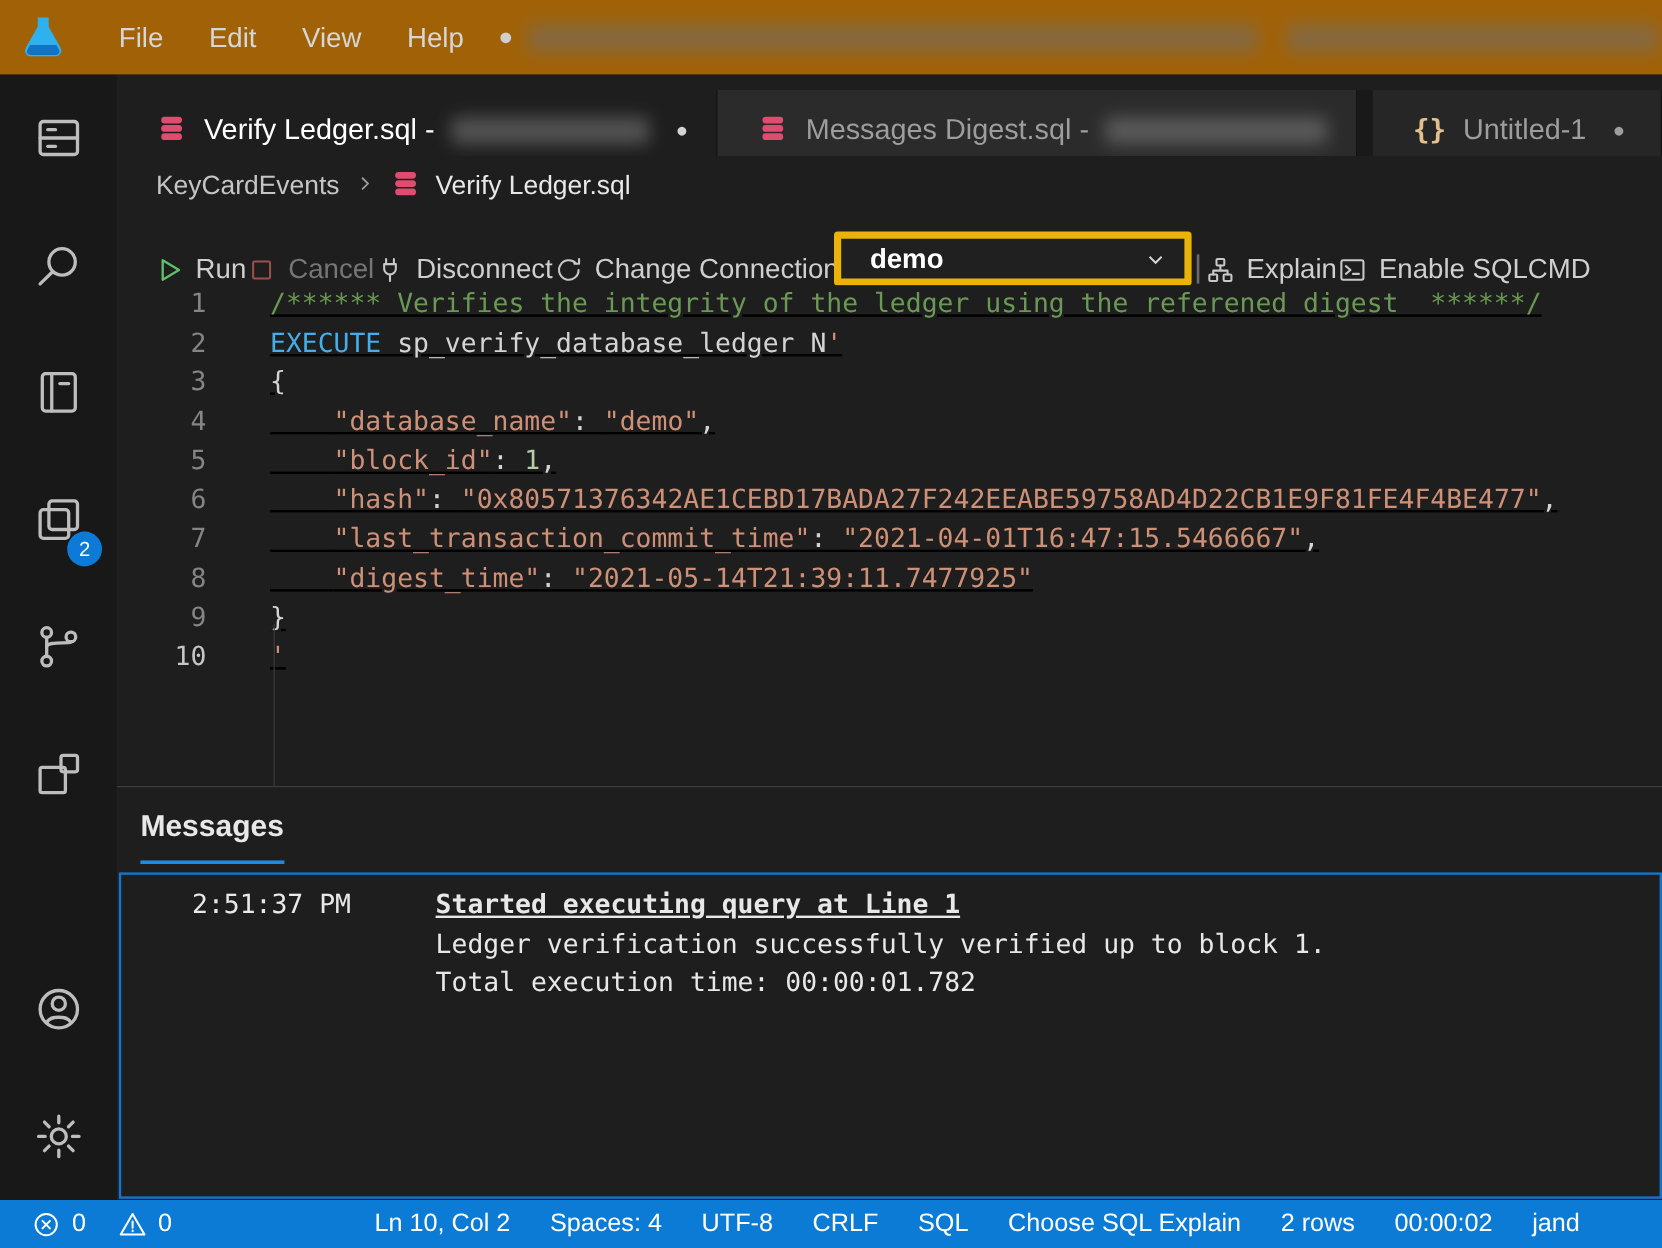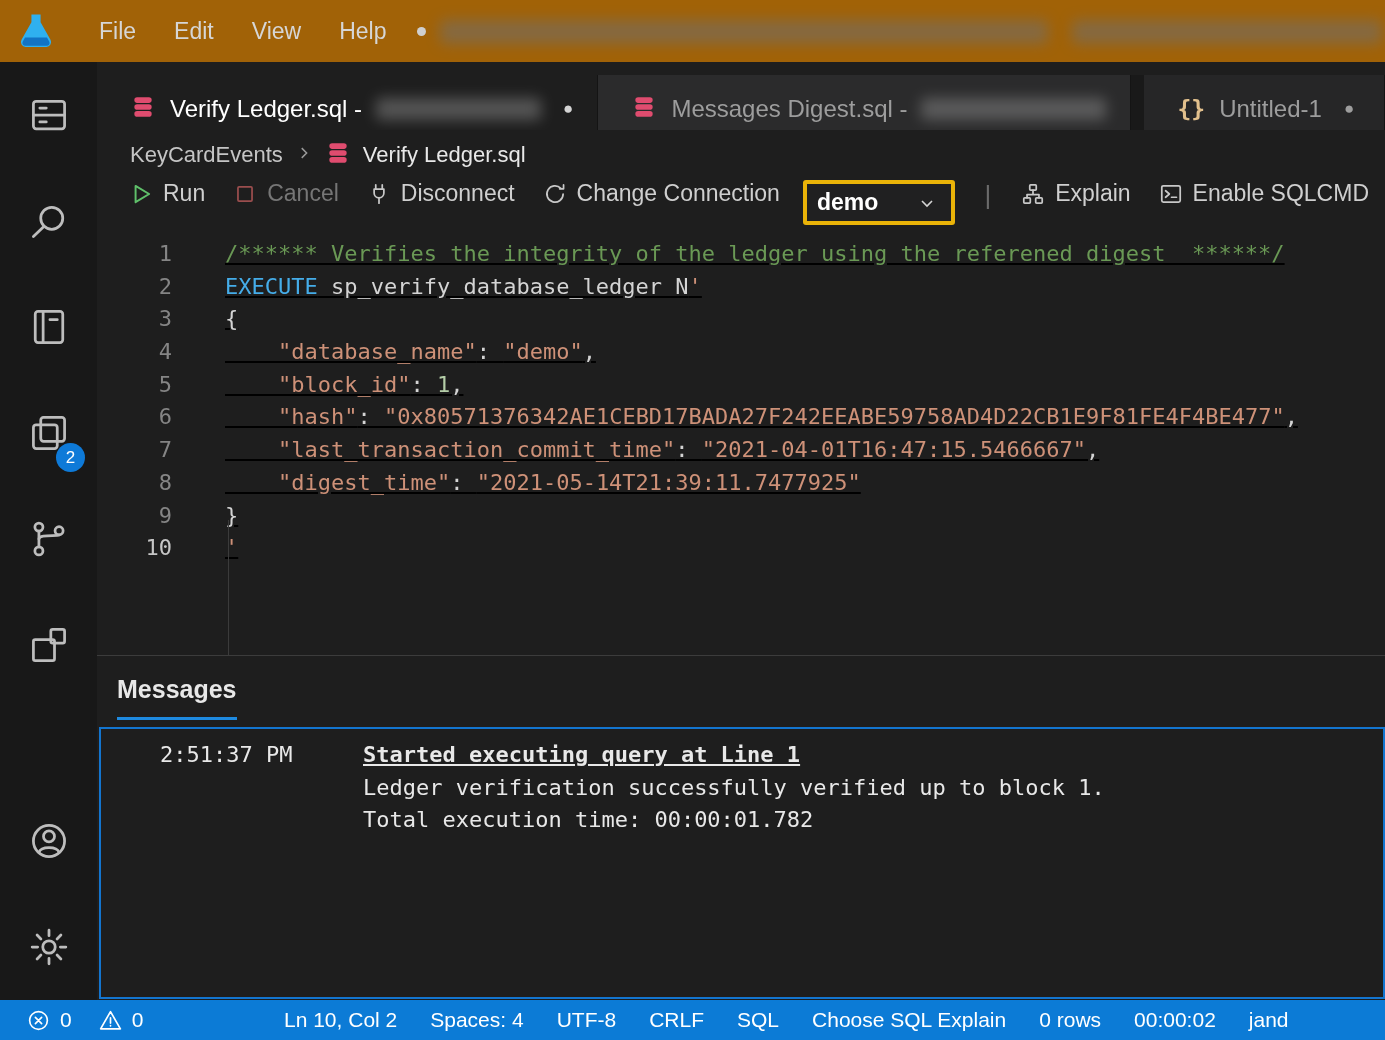--- a/index.html
+++ b/index.html
@@ -46,30 +46,30 @@
   .braces { font-family:"DejaVu Sans Mono", monospace; font-size:23px; font-weight:bold; color:#e2c08d; }
 
   
   .breadcrumb { position:absolute; top:68px; left:0; right:0; height:50px; display:flex; align-items:center;
                 padding-left:33px; gap:12px; background:#1e1e1e; }
   .crumb { font-size:22px; color:#c5c5c5; }
   .crumb.file { color:#e8e8e8; }
   .crumb-chev svg { width:18px; height:18px; stroke:#9a9a9a; stroke-width:2; fill:none; }
 
   
-  .toolbar { position:absolute; top:118px; left:0; right:16px; height:58px; display:flex; align-items:flex-start;
-             padding-left:31px; gap:27px; background:#1e1e1e; white-space:nowrap; overflow:hidden; }
+  .toolbar { position:absolute; top:118px; left:0; right:0; height:58px; display:flex; align-items:flex-end;
+             padding-left:31px; background:#1e1e1e; white-space:nowrap; overflow:hidden; }
   .tb-item { display:flex; align-items:center; gap:9px; cursor:pointer; }
   .tb-item span.lbl { font-size:23px; color:#cfcfcf; }
   .tb-item.disabled span.lbl { color:#767676; cursor:default; }
   .tb-item svg { width:26px; height:26px; stroke:#c8c8c8; stroke-width:1.6; fill:none; stroke-linecap:round; stroke-linejoin:round; }
   .tb-item.run svg { stroke:#5fc06a; stroke-width:1.8; }
   .tb-item.cancel svg { stroke:#9b4e4e; }
-  .dropdown { width:298px; height:45px; border:4px solid #eab308; border-radius:3px; background:#202021;
-              display:flex; align-items:center; padding:0 12px 0 10px; margin-left:-4px; cursor:pointer; }
+  .dropdown { width:298px; height:45px; border:6px solid #eab308; border-radius:3px; background:#202021;
+              display:flex; align-items:center; padding:0 12px 0 24px; margin-left:-4px; cursor:pointer; }
   .dropdown .val { font-size:23px; font-weight:600; color:#fff; flex:1; }
   .dropdown svg { width:24px; height:24px; stroke:#d4d4d4; stroke-width:1.6; fill:none; }
   .tb-sep { color:#6b6b6b; font-size:26px; padding:0 2px; }
 
   
   .editor { position:absolute; top:176px; left:0; right:0; height:417px; background:#1e1e1e;
             font-family:"DejaVu Sans Mono", monospace; font-size:22px; }
   .line { display:flex; height:32.7px; line-height:32.7px; white-space:pre; }
   .ln { flex:0 0 75px; text-align:right; color:#858585; }
   .ln.cur { color:#c6c6c6; }
@@ -92,21 +92,21 @@
   .msg-time { flex:0 0 262px; padding-left:59px; line-height:32.5px; }
   .msg-lines { line-height:32.5px; }
   .msg-line.u { font-weight:bold; text-decoration:underline; }
 
   
   .status { position:absolute; left:0; right:0; bottom:0; height:40px; background:#0c7bd6; color:#fff;
             font-size:21px; overflow:hidden; z-index:6; }
   .status-left { position:absolute; left:26px; top:0; height:40px; display:flex; align-items:center; gap:9px; }
   .status-left svg { width:25px; height:25px; stroke:#fff; stroke-width:1.6; fill:none; stroke-linecap:round; stroke-linejoin:round; }
   .status-left .gap { width:8px; }
-  .status-center { position:absolute; left:284px; top:0; height:40px; display:flex; align-items:center; gap:33px; white-space:nowrap; }
+  .status-center { position:absolute; left:312px; top:0; height:40px; display:flex; align-items:center; gap:33px; white-space:nowrap; }
   .st-item { cursor:pointer; }
 </style>
 </head>
 <body>
 
 <div id="screen">
 
   <div class="menu-bar">
     <div class="app-icon">
       <svg viewBox="0 0 24 24">
@@ -341,19 +341,19 @@
         </svg>
       <span class="st-item">0</span>
     </div>
     <div class="status-center">
       <span class="st-item">Ln 10, Col 2</span>
       <span class="st-item">Spaces: 4</span>
       <span class="st-item">UTF-8</span>
       <span class="st-item">CRLF</span>
       <span class="st-item">SQL</span>
       <span class="st-item">Choose SQL Explain</span>
-      <span class="st-item">0 rows</span>
+      <span class="st-item">2 rows</span>
       <span class="st-item">00:00:02</span>
       <span class="st-item">jand</span>
     </div>
   </div>
 
 </div>
 
 </body></html>

